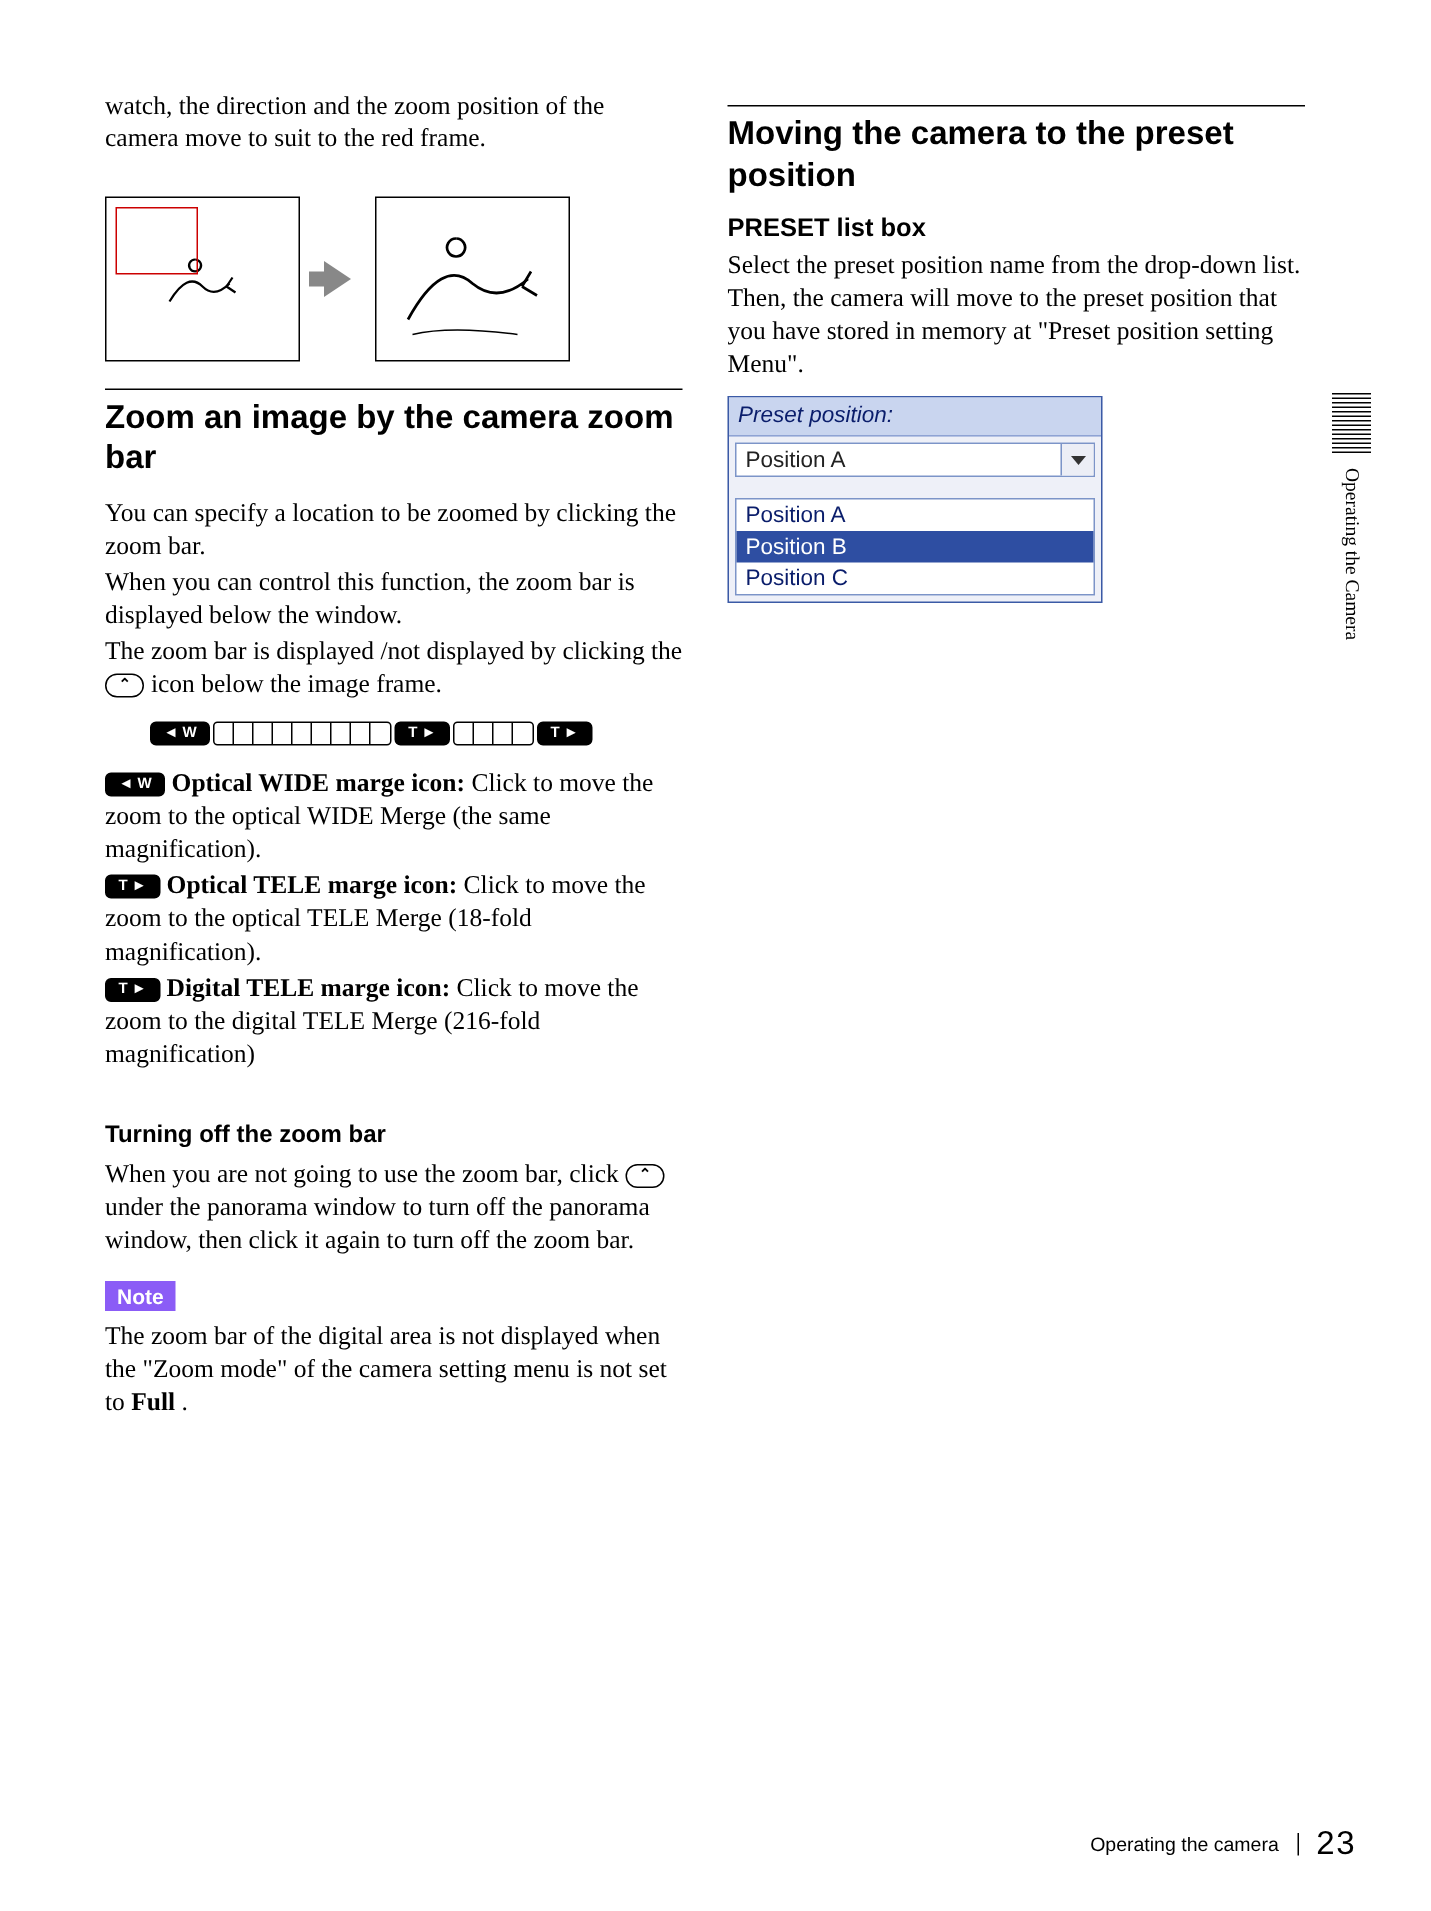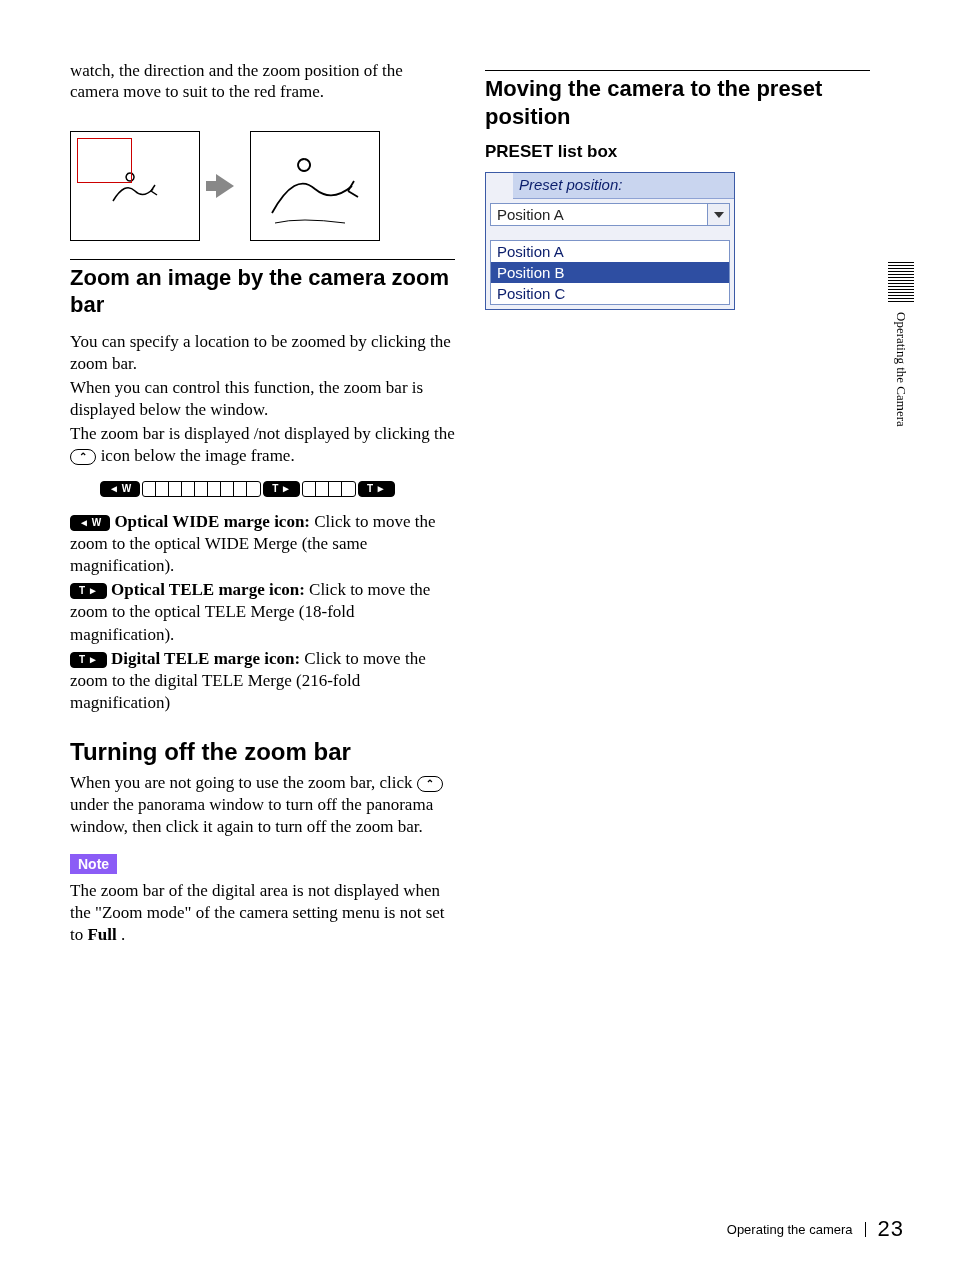--- a/index.html
+++ b/index.html
@@ -51,37 +51,37 @@
   .iconbtn.filled { background:#000; color:#fff; border-radius:4px; }
   .zoombar { display:flex; align-items:center; gap:2px; margin: 14px 0 14px 30px; }
   .zoombar .seg { display:flex; border:1.5px solid #000; border-radius:3px; height:16px; overflow:hidden; }
   .seg .tick { width:13px; border-right:1px solid #000; }
   .seg .tick:last-child { border-right:none; }
   .dl { font-size: 17px; line-height: 1.3; margin-bottom: 2px; }
   .dl b { font-weight: bold; text-align: right; }
   h3.sub {
     font-family: Arial, Helvetica, sans-serif;
     font-weight: bold;
-    font-size: 24px;
-    margin-top: 24px;
+    font-size: 16px;
+    margin-top: 34px;
     margin-bottom: 6px;
   }
   .notebadge {
     display:inline-block; background:#8b5cf6; color:#fff;
     font-family: Arial, Helvetica, sans-serif; font-weight:bold;
     font-size:14px; padding:2px 8px; margin: 14px 0 6px;
   }
   h4.bold {
     font-family: Arial, Helvetica, sans-serif;
     font-weight: bold;
     font-size: 17px;
     margin-bottom: 4px;
   }
   .presetbox { width: 250px; border:1px solid #3b5aa6; margin-top:10px; background:#eef0f8; font-family: Tahoma, Arial, sans-serif; }
-  .presetbox .lbl { background:#c9d5ef; color:#0a1d6b; font-size:15px; padding:3px 6px 5px; border-bottom:1px solid #8fa3d4; font-style: italic; margin-left: 27px; }
+  .presetbox .lbl { background:#c9d5ef; color:#0a1d6b; font-size:15px; padding:3px 6px 5px; border-bottom:1px solid #8fa3d4; font-style: italic; }
   .presetbox .selwrap { padding:4px 4px 6px; }
   .selbox { display:flex; border:1px solid #7c94c8; background:#fff; }
   .selbox .val { flex:1; padding:2px 6px; font-size:15px; color:#222; border-right: none;}
   .selbox .btn { width:22px; display:flex; align-items:center; justify-content:center; border-left:1px solid #7c94c8; background:#eceef6; }
   .selbox .btn::after { content:""; width:0; height:0; border-left:5px solid transparent; border-right:5px solid transparent; border-top:6px solid #333; }
   .listbox { border:1px solid #7c94c8; margin: 8px 4px 4px; background:#fff; }
   .listbox .opt { padding:2px 6px; font-size:15px; color:#0a1d6b; }
   .listbox .opt.sel { background:#2e4ea2; color:#fff; }
   .sidebar {
     position:absolute; right:40px; top:262px;
@@ -193,20 +193,21 @@
         <b>Full</b>
         <span>.</span>
       </p>
     </div>
 
     <div class="col">
       <hr class="sect">
       <h2 class="sect">Moving the camera to the preset position</h2>
 
       <h4 class="bold">PRESET list box</h4>
+      <p class="body">Select the preset position name from the drop-down list. Then, the camera will move to the preset position that you have stored in memory at "Preset position setting Menu".</p>
 
       <div class="presetbox">
         <div class="lbl">Preset position:</div>
         <div class="selwrap">
           <div class="selbox">
             <div class="val">Position A</div>
             <div class="btn"></div>
           </div>
         </div>
         <div class="listbox">

